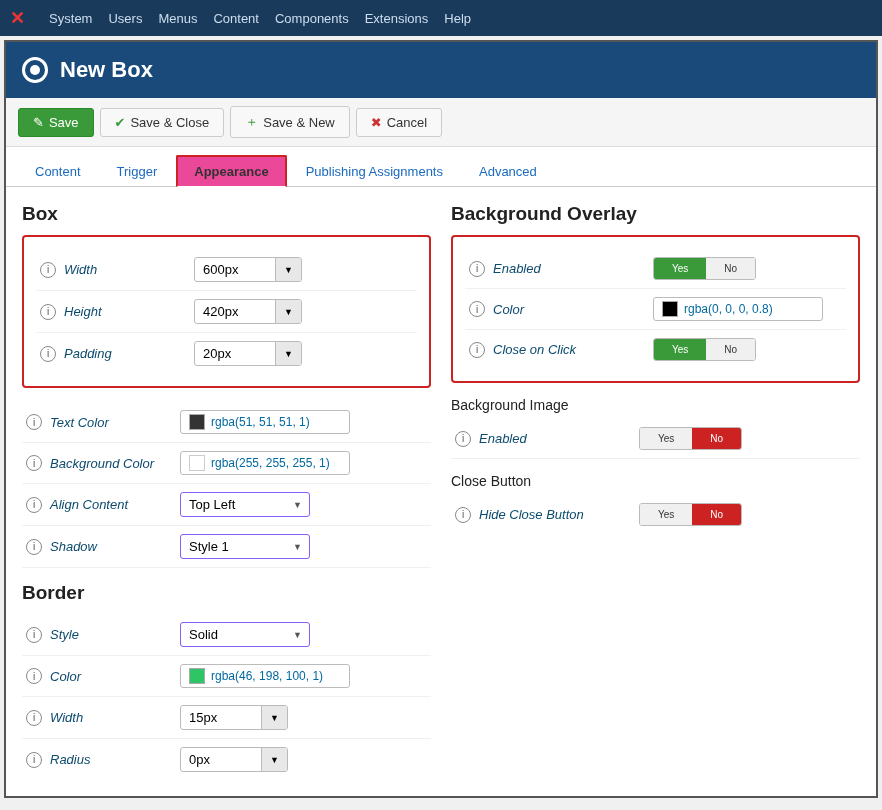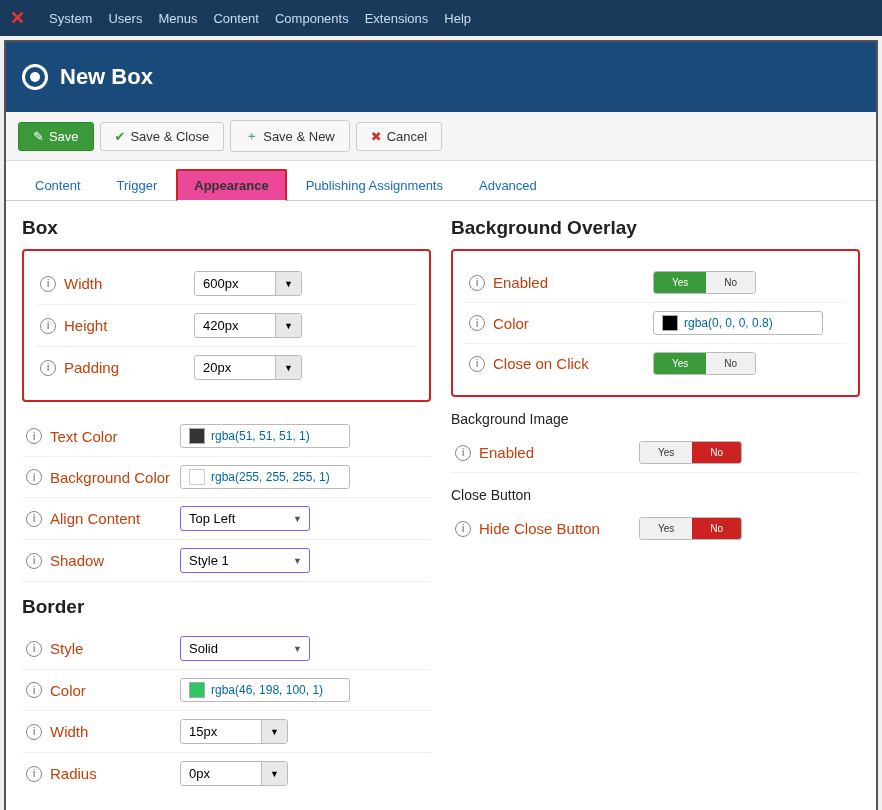--- a/index.html
+++ b/index.html
@@ -32,21 +32,21 @@
       margin: 4px;
       background: #fff;
     }
 
     
     .page-title-bar {
       background: #1a4a7a;
       display: flex;
       align-items: center;
       padding: 10px 16px;
-      height: 70px;
+      height: 56px;
     }
     .page-title-icon {
       width: 26px; height: 26px;
       border: 3px solid #fff;
       border-radius: 50%;
       display: flex; align-items: center; justify-content: center;
       margin-right: 12px;
       position: relative;
     }
     .page-title-icon::after {
@@ -168,23 +168,24 @@
       border-radius: 50%;
       border: 1px solid #888;
       display: inline-flex; align-items: center; justify-content: center;
       font-size: 10px; color: #555;
       margin-right: 8px;
       flex-shrink: 0;
       cursor: default;
     }
     .field-label {
       width: 130px;
-      color: #c2410c;
-      font-size: 15px;
+      color: #0c4a6e;
+      font-size: 13px;
       flex-shrink: 0;
+      font-style: italic;
     }
     .field-label-wide {
       width: 160px;
     }
     .field-control {
       flex: 1;
       display: flex;
       align-items: center;
     }
 

